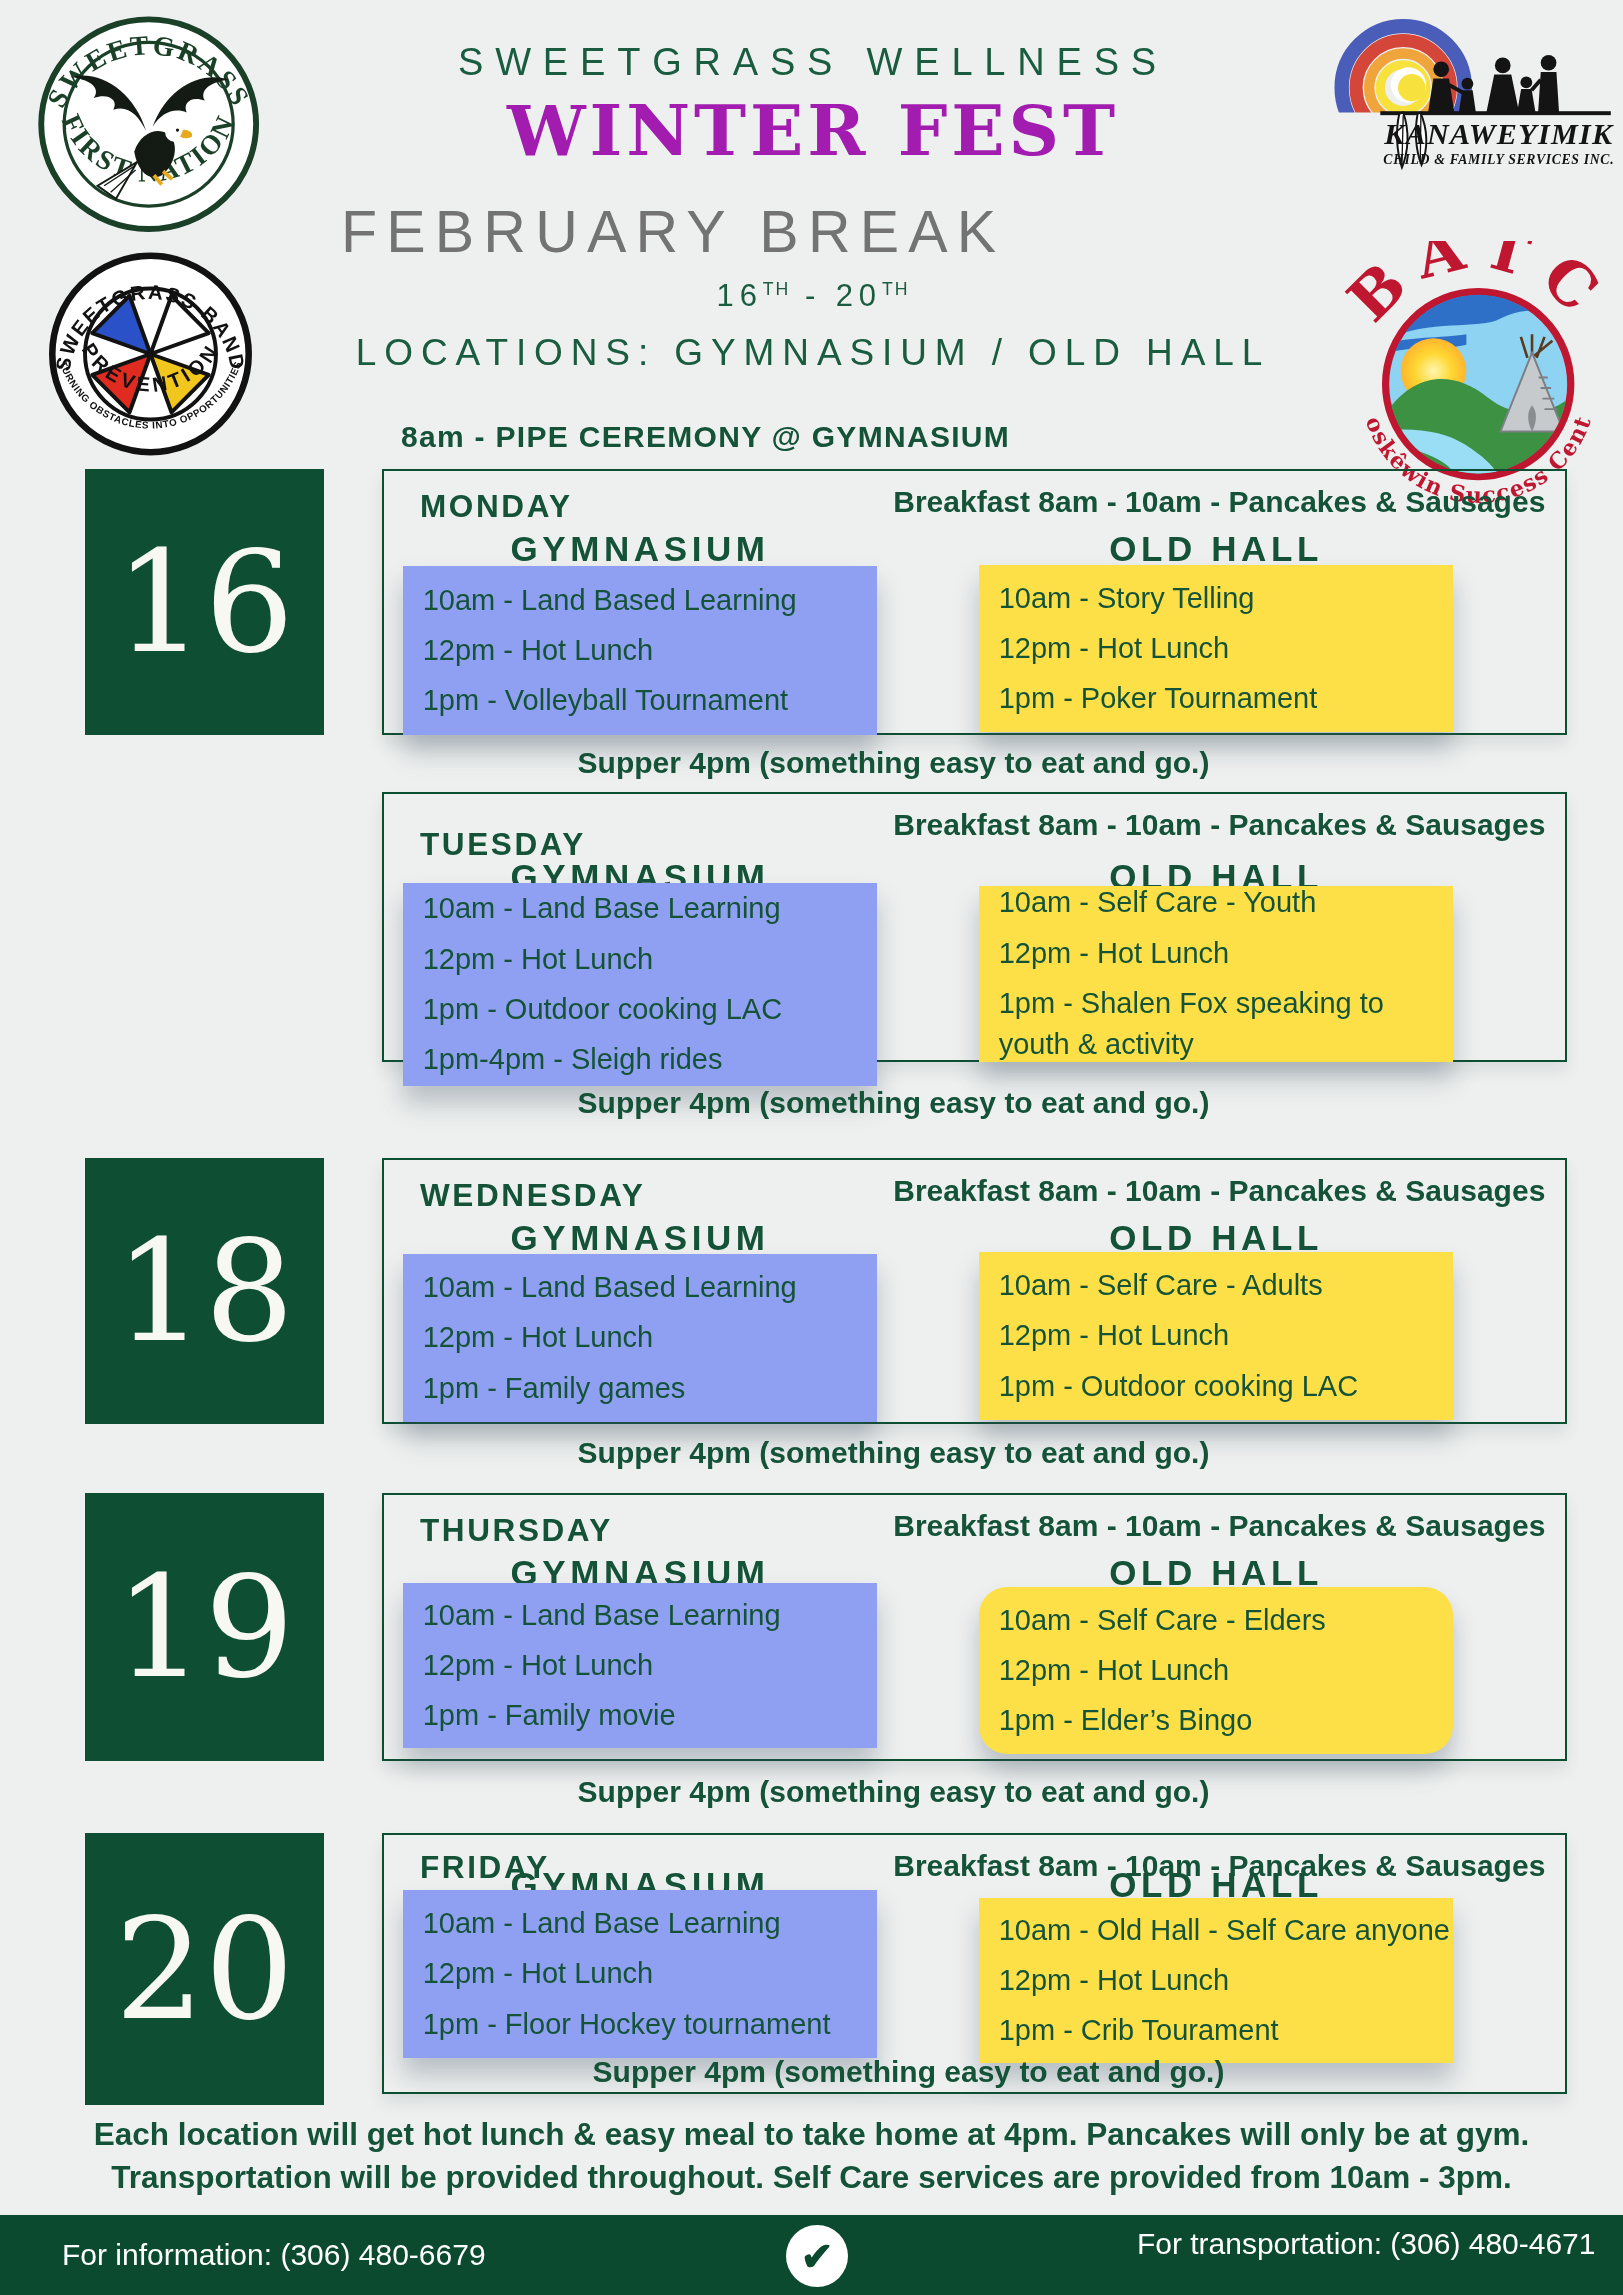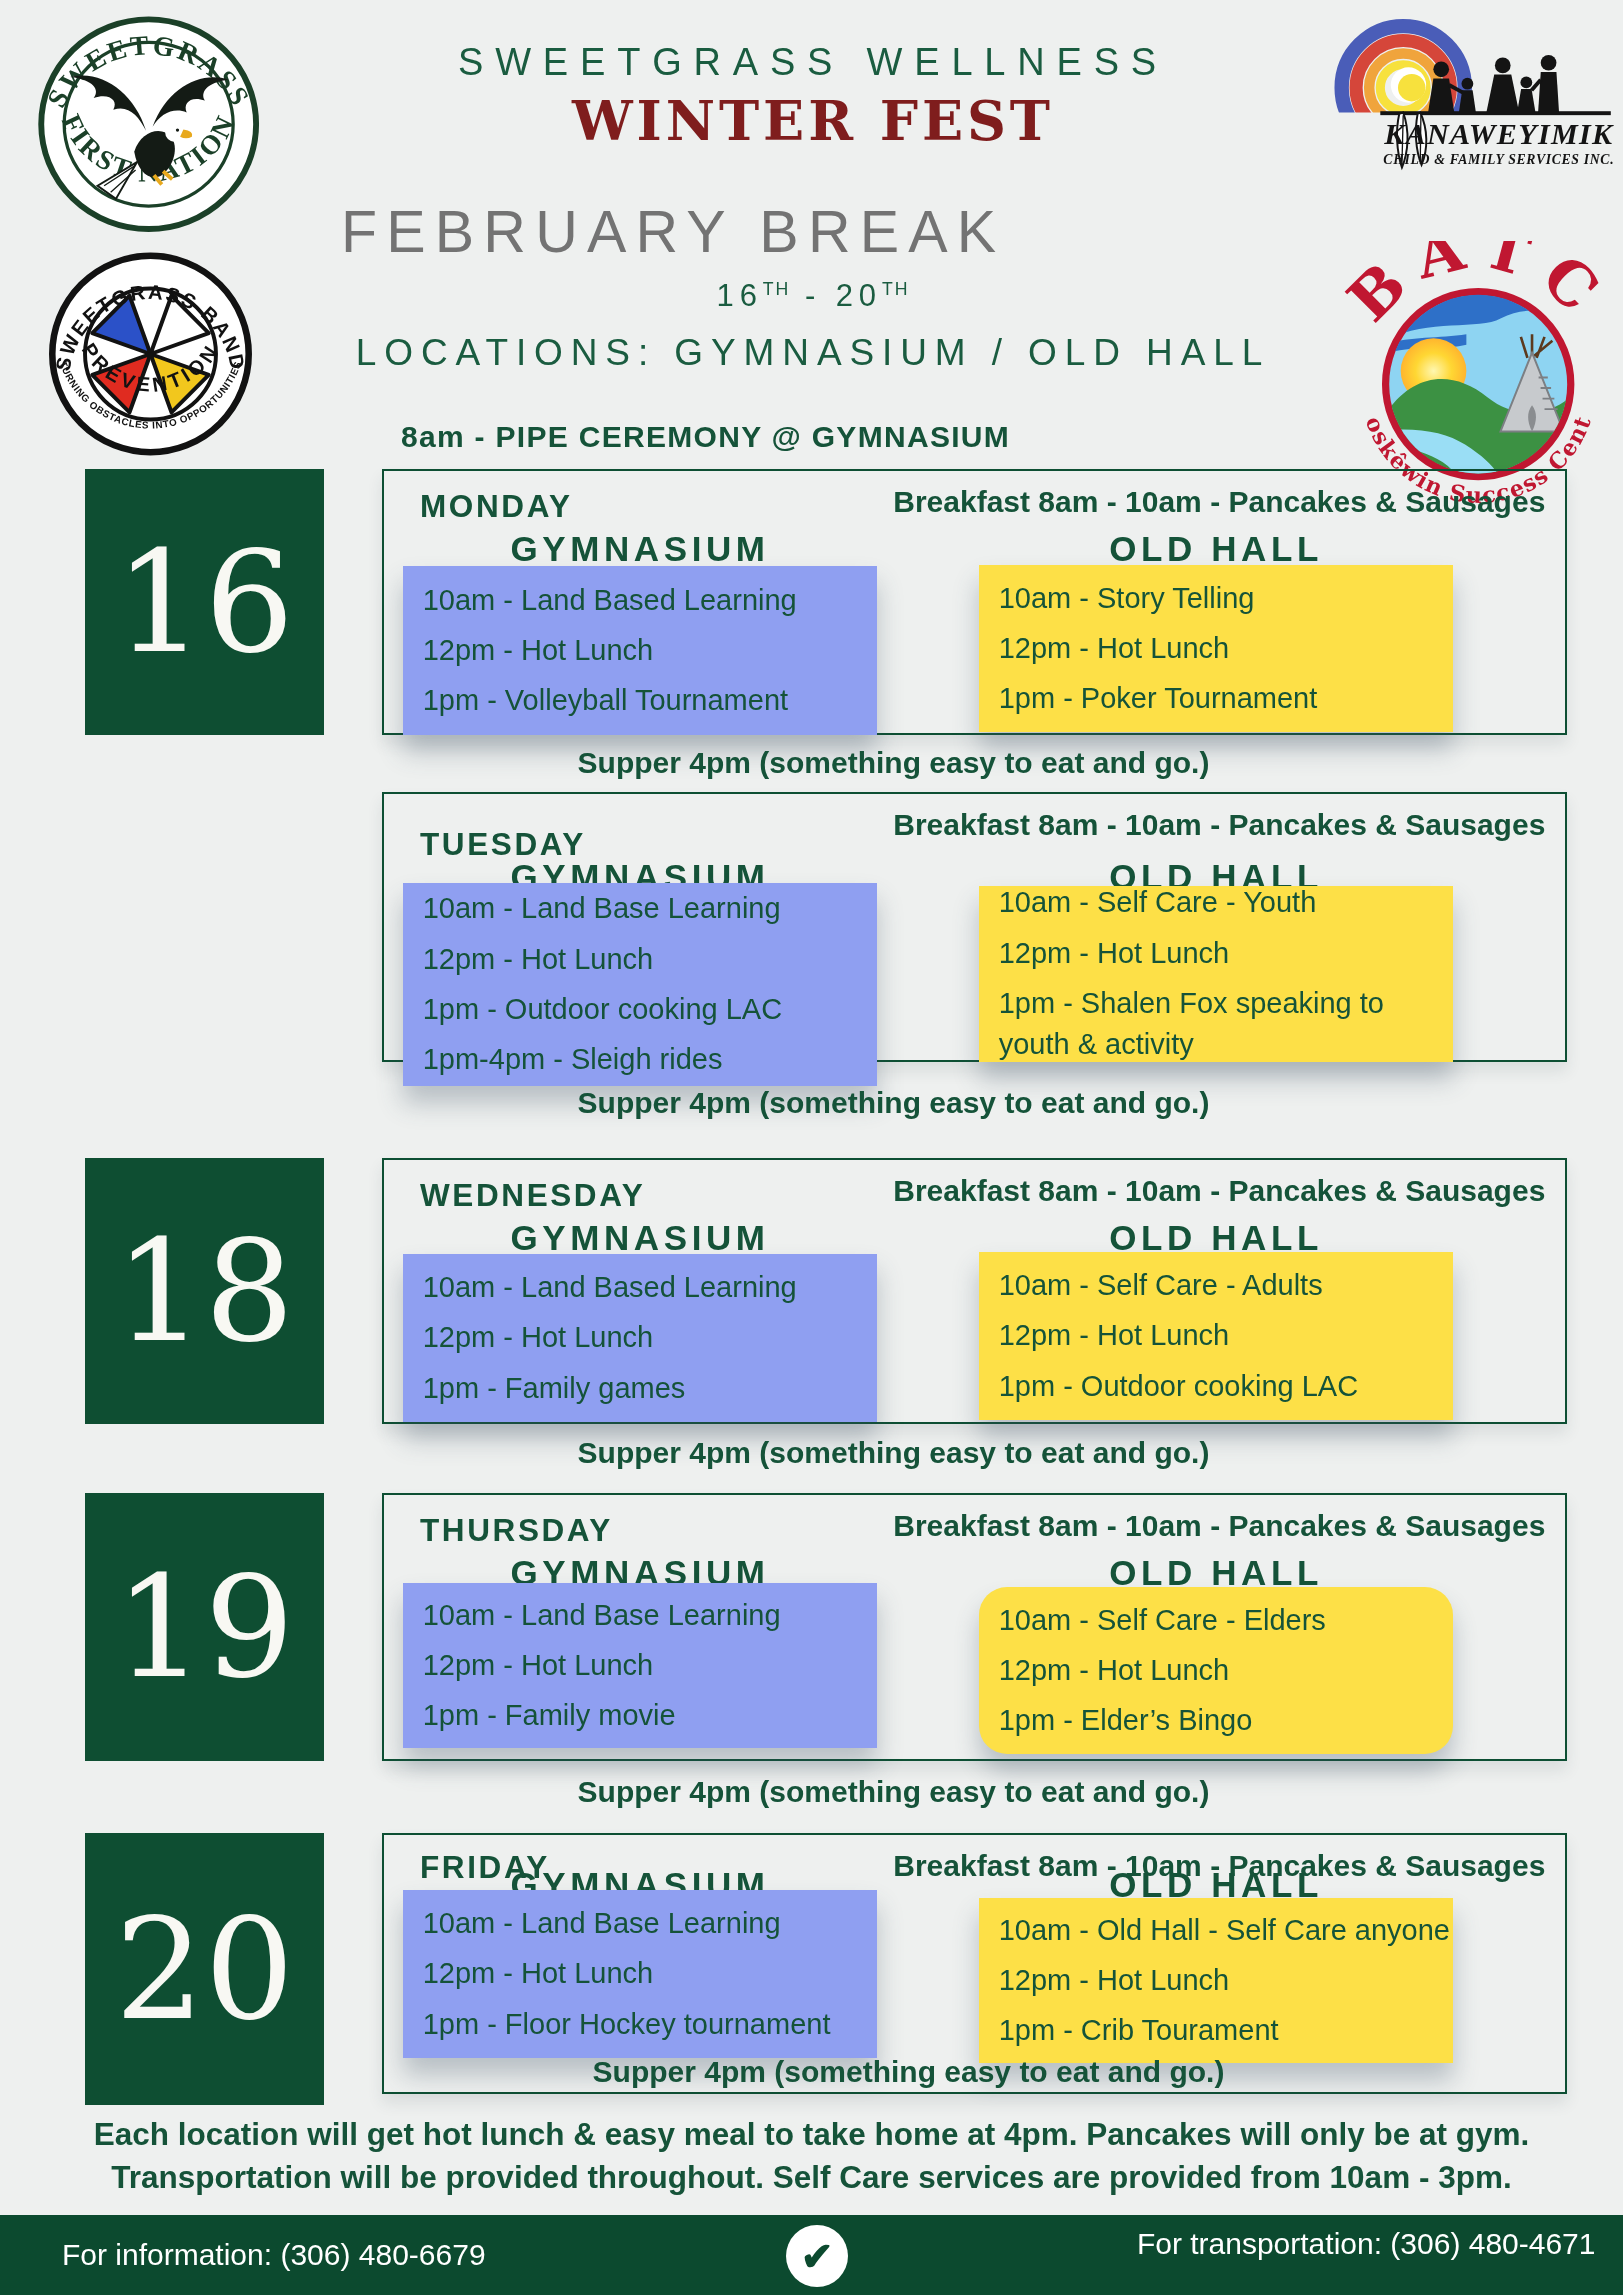--- a/index.html
+++ b/index.html
@@ -4,22 +4,22 @@
 <style>
   html,body{margin:0;padding:0;background:#dfe3e1;}
   .canvas{position:relative;width:1623px;height:2295px;background:#eef0ef;
           font-family:"Liberation Sans",sans-serif;color:#17583d;overflow:hidden;}
 
   
   .hdr{position:absolute;left:341px;top:0;width:944px;height:407px;}
   .kicker{position:absolute;left:0;top:41px;width:100%;text-align:center;
           font-size:38px;letter-spacing:11.8px;color:#1a5c40;}
   .title{position:absolute;left:0;top:89px;width:100%;text-align:center;
-         font-family:"DejaVu Serif","Liberation Serif",serif;font-size:54px;font-weight:600;
-         letter-spacing:3.9px;color:#7f1d1d;}
+         font-family:"DejaVu Serif","Liberation Serif",serif;font-size:70px;font-weight:600;
+         letter-spacing:3.9px;color:#a21caf;}
   .subtitle{position:absolute;left:0;top:198px;width:100%;text-align:left;
             font-size:59px;letter-spacing:9.2px;color:#737373;}
   .dates{position:absolute;left:0;top:278px;width:100%;text-align:center;
          font-size:31px;letter-spacing:5.9px;color:#1a5c40;}
   .dates sup{font-size:17.7px;letter-spacing:2px;}
   .locations{position:absolute;left:0;top:332px;width:100%;text-align:center;
              font-size:37px;letter-spacing:7.9px;color:#1a5c40;}
   .pipe{position:absolute;left:401px;top:420px;font-size:30px;font-weight:bold;
         letter-spacing:1.3px;color:#155339;}
 

